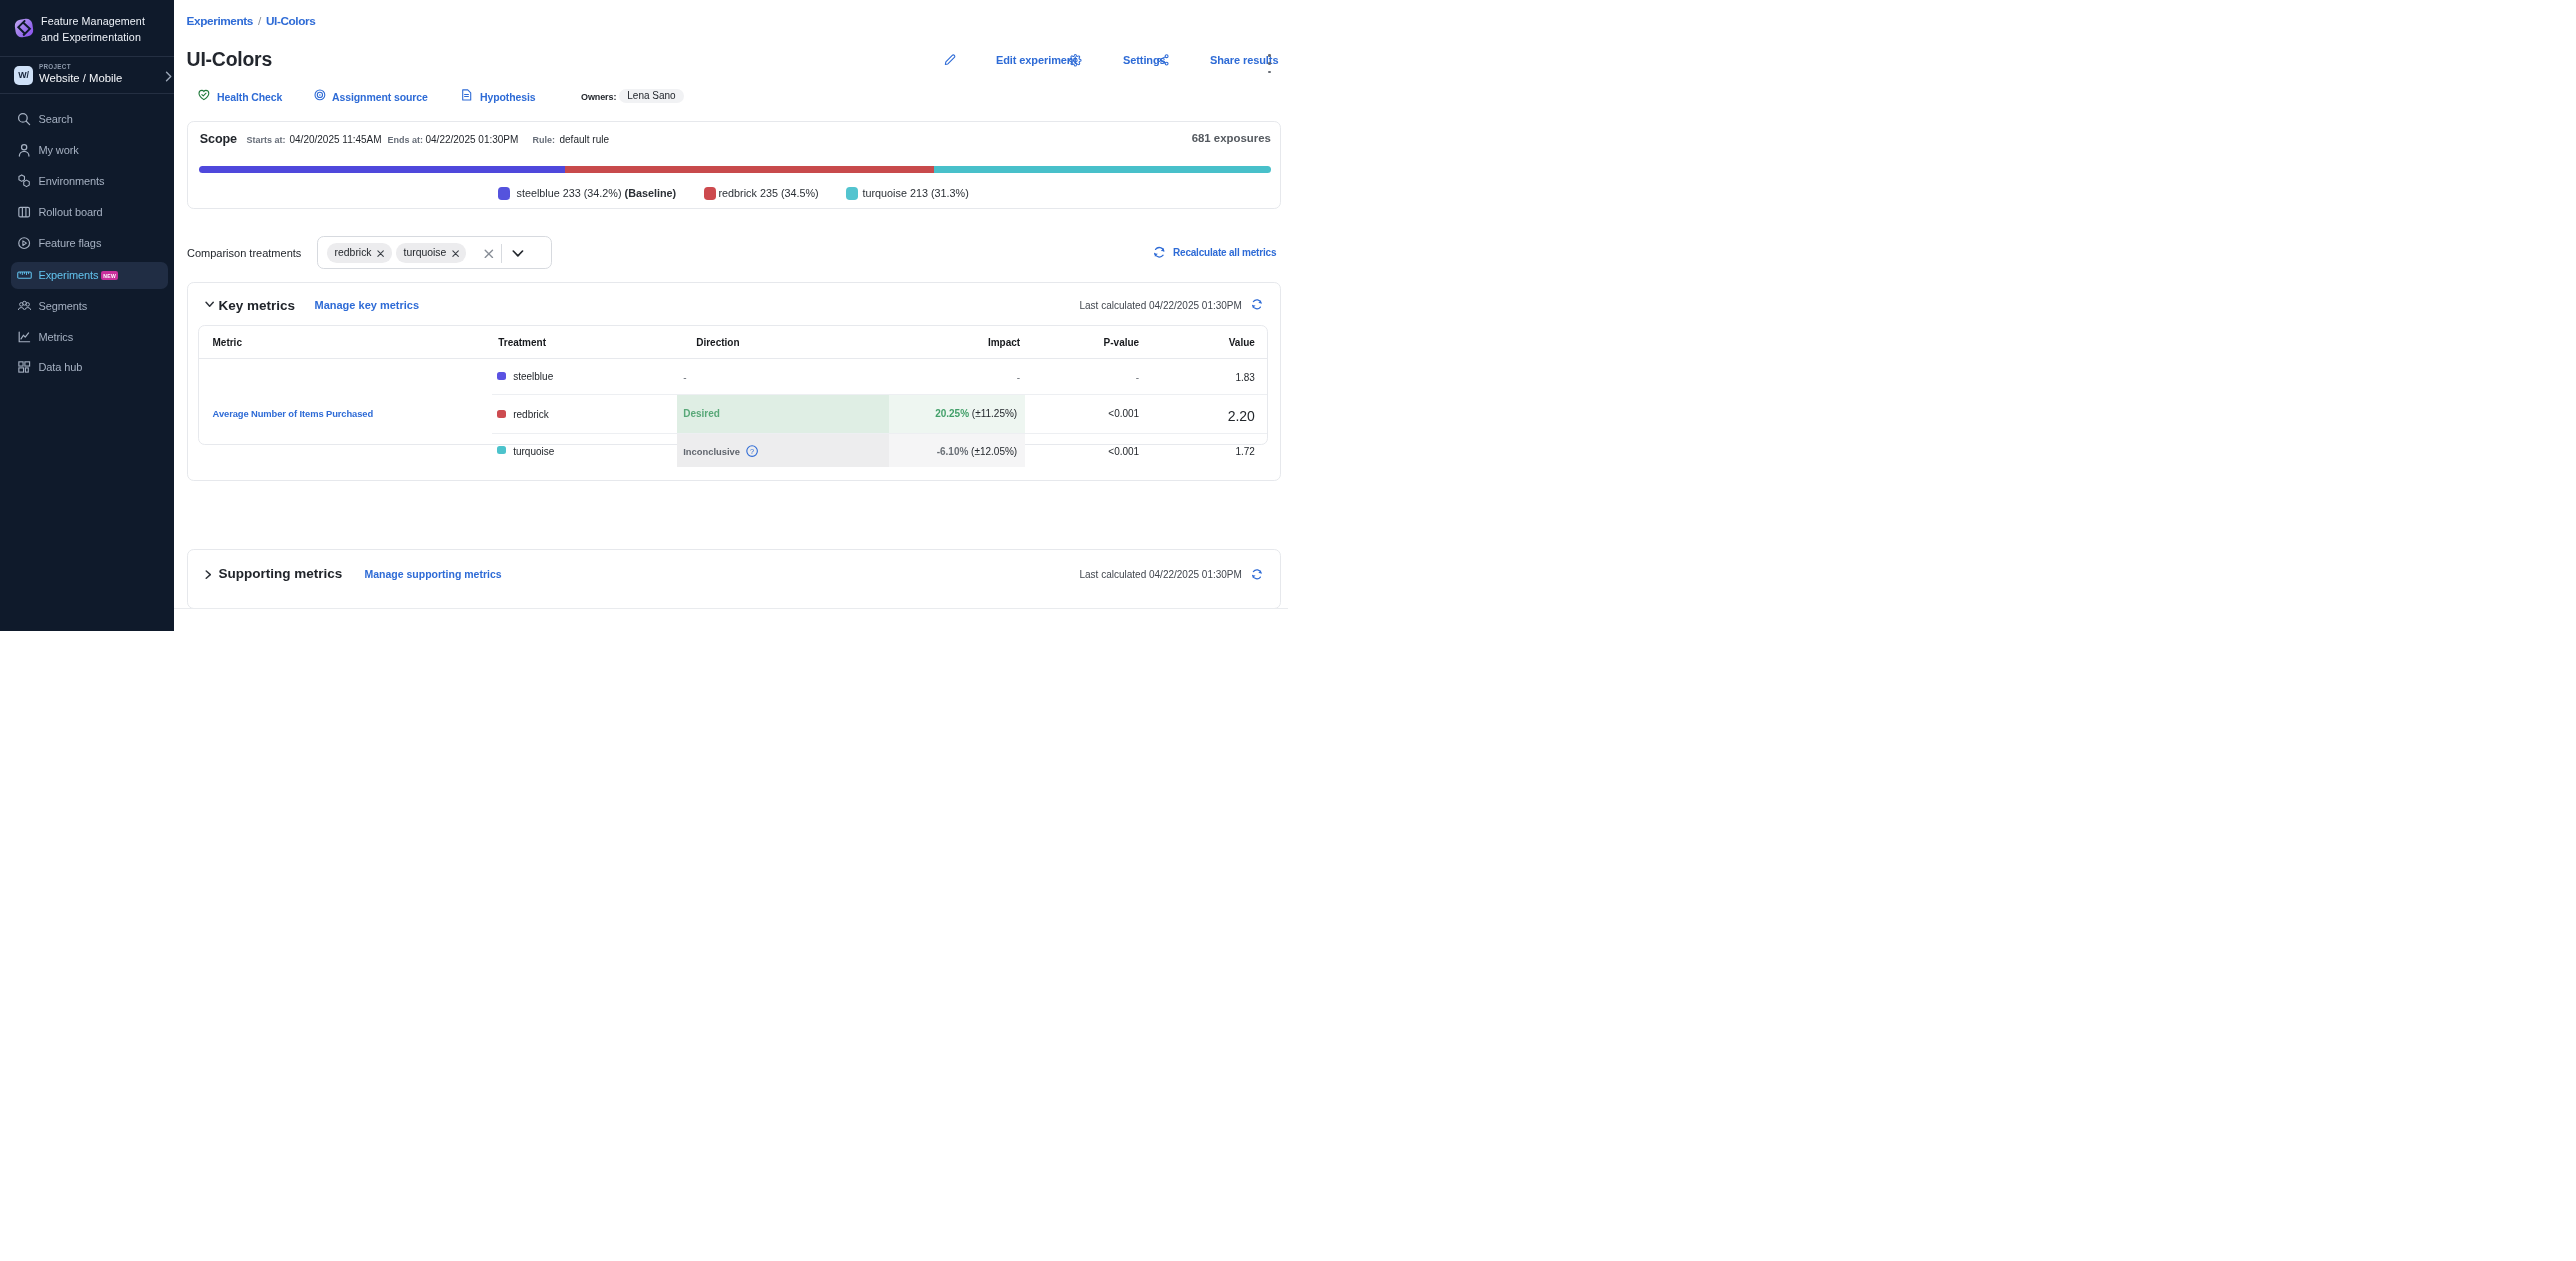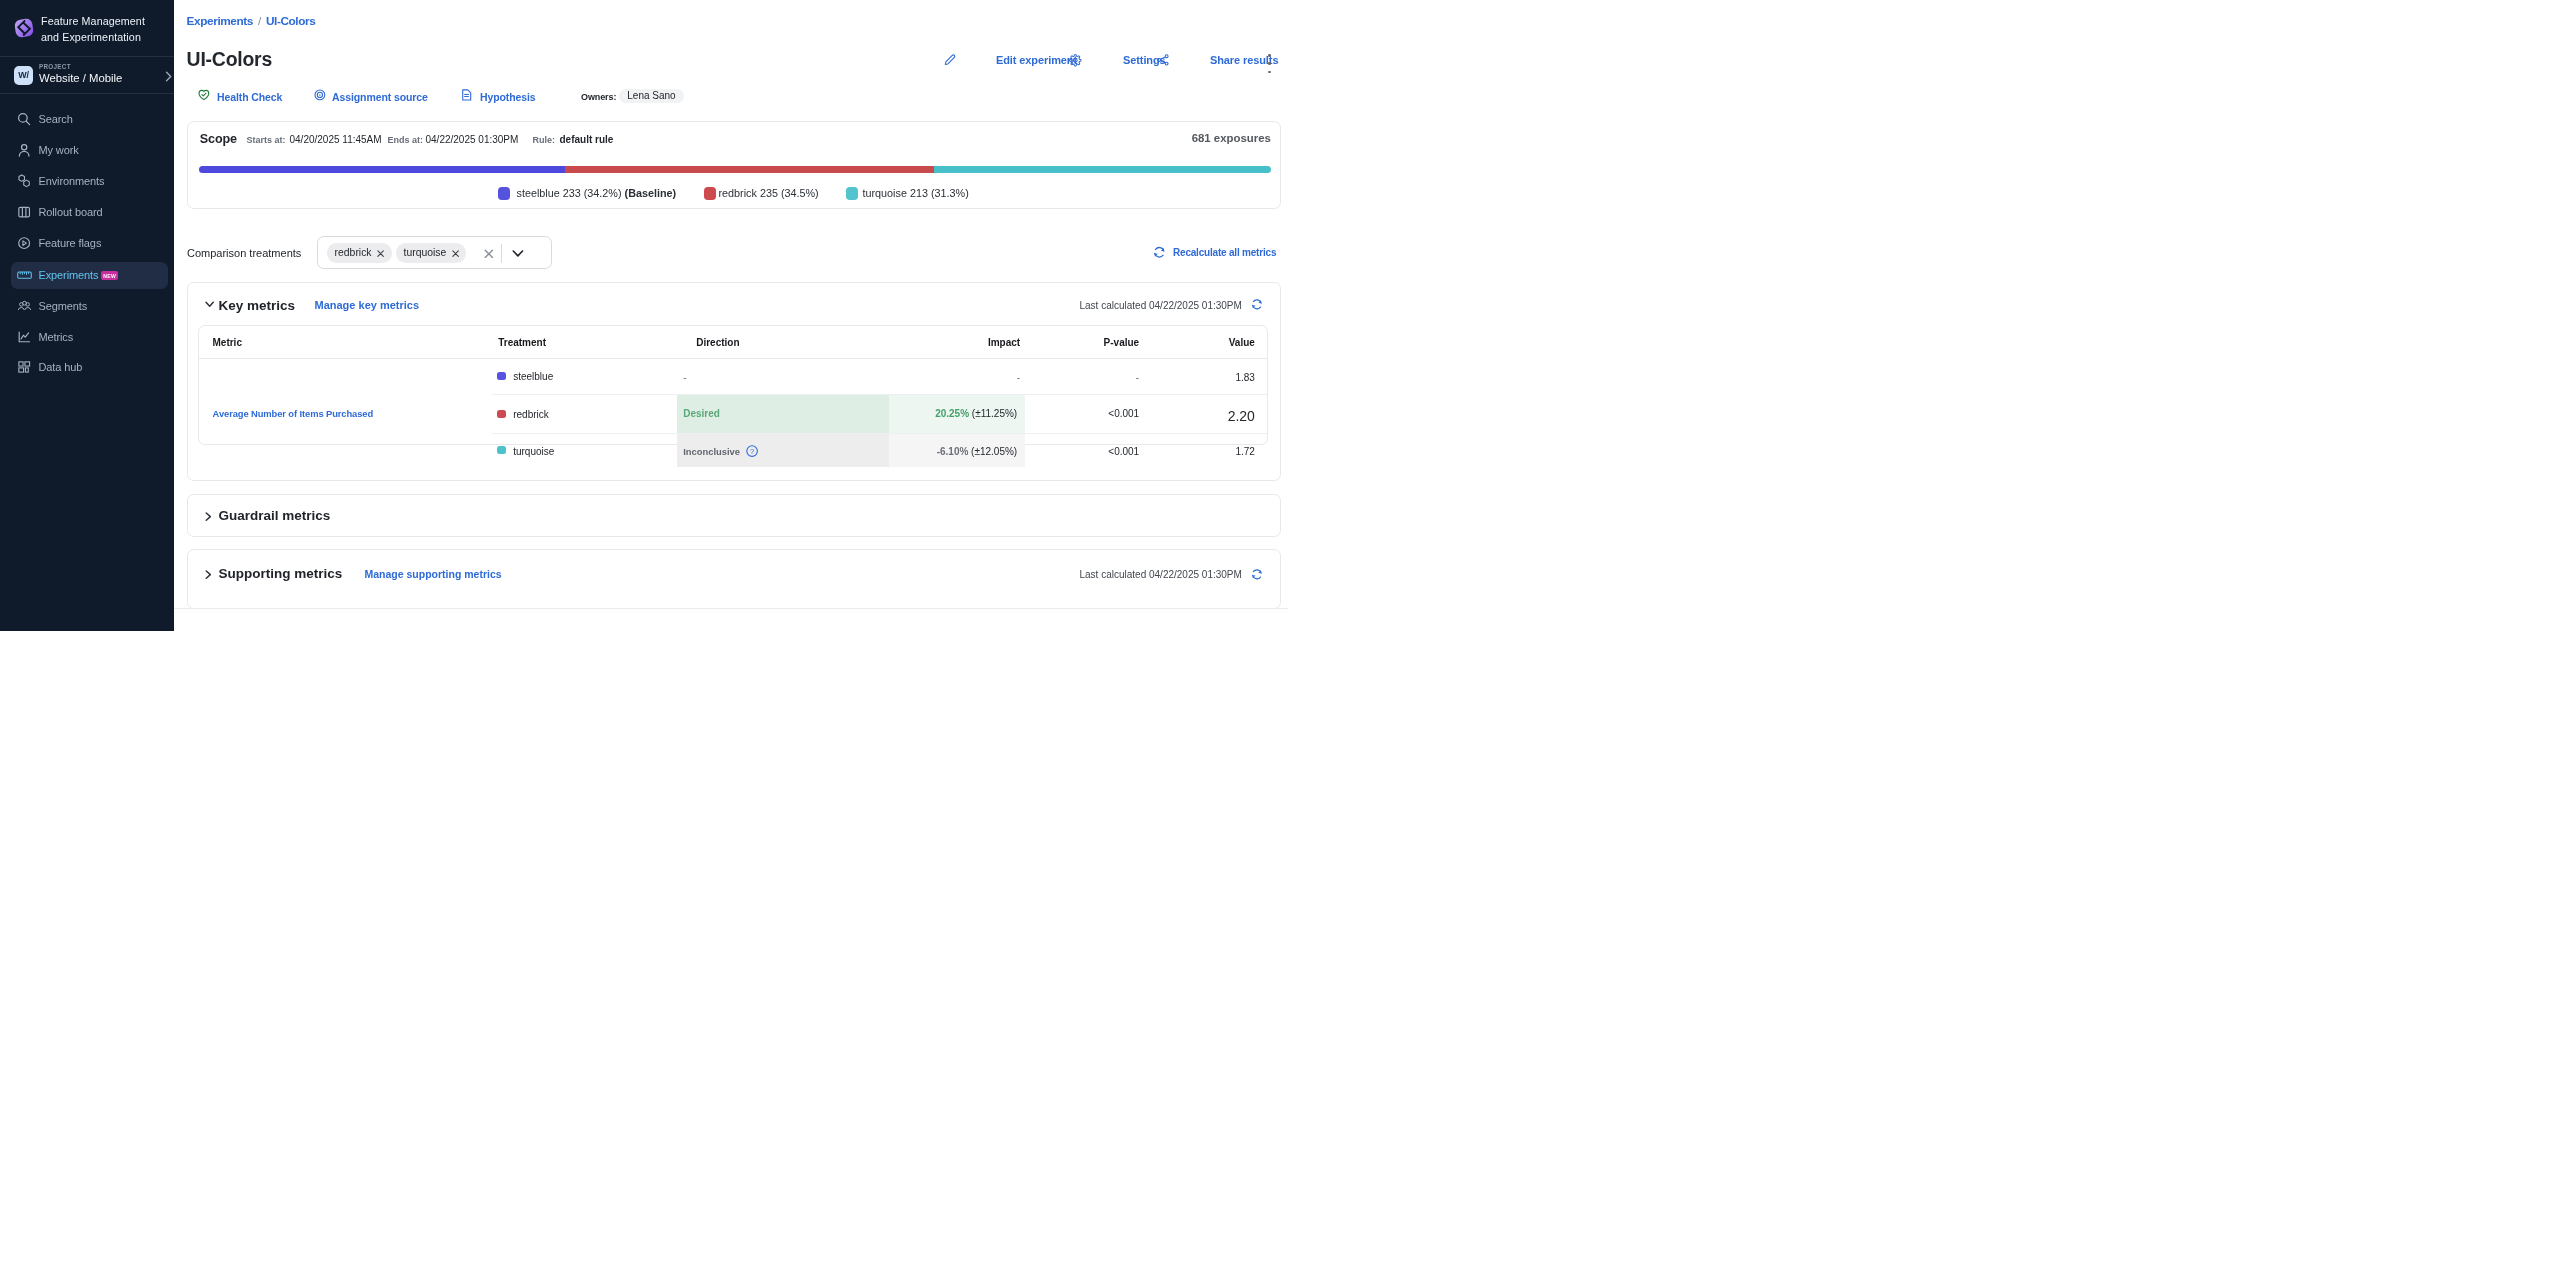--- a/index.html
+++ b/index.html
@@ -194,21 +194,21 @@
     <div style="width:2.7px;height:2.7px;border-radius:50%;background:#666b73;position:absolute;top:16.7px"></div>
   </div>
 
   <div class="card" id="scope">
     <div class="abs" style="left:12.2px;top:9.5px;font-size:12.6px;font-weight:bold;color:#22262c;letter-spacing:-0.1px;">Scope</div>
     <div class="abs slab" style="left:59px;">Starts at:</div>
     <div class="abs sval" style="left:102px;">04/20/2025 11:45AM</div>
     <div class="abs slab" style="left:200px;">Ends at:</div>
     <div class="abs sval" style="left:238px;">04/22/2025 01:30PM</div>
     <div class="abs slab" style="left:345px;">Rule:</div>
-    <div class="abs sval" style="left:372px;font-weight:bold;">default rule</div>
+    <div class="abs sval" style="left:372px;">default rule</div>
     <div class="abs" style="right:8.7px;top:10.4px;font-size:11.4px;font-weight:bold;color:#54595f;padding-left:34px;">681 exposures</div>
 
     <div class="abs" style="left:11.3px;top:44px;width:1072px;height:7px;">
       <div class="abs" style="left:0;width:366px;height:7px;background:#4f48dc;border-radius:3.5px 0 0 3.5px;"></div>
       <div class="abs" style="left:366px;width:369px;height:7px;background:#c84a4c;"></div>
       <div class="abs" style="left:735px;right:0;height:7px;background:#48c0ca;border-radius:0 3.5px 3.5px 0;"></div>
     </div>
 
     <div class="abs" style="left:310px;top:65px;width:12.6px;height:12.6px;border-radius:3.8px;background:#5553dd;"></div>
     <div class="abs" style="left:329px;top:65px;font-size:10.8px;color:#2b3036;white-space:nowrap;">steelblue 233 (34.2%) <b>(Baseline)</b></div>
@@ -295,26 +295,20 @@
             <circle cx="7.25" cy="7.25" r="6.3" stroke="#2e6bd6" stroke-width="1.3" fill="none"></circle>
             <text x="7.25" y="10.3" text-anchor="middle" font-size="8.8" fill="#2e6bd6" font-family="Liberation Sans">?</text>
           </svg>
         <div class="abs" style="right:250px;top:12px;font-size:10px;color:#23272c;white-space:nowrap;"><span style="font-weight:bold;color:#6a7077">-6.10%</span> (±12.05%)</div>
         <div class="abs" style="right:128px;top:12px;font-size:10px;color:#23272c;">&lt;0.001</div>
         <div class="abs" style="right:12.3px;top:12px;font-size:10px;color:#23272c;">1.72</div>
       </div>
     </div>
   </div>
 
-  <div class="card" id="guard">
-    <svg class="abs" style="left:17px;top:17px" width="6.7" height="9.3" viewBox="0 0 8 11">
-        <path d="M1.5 1.2 L6.4 5.5 L1.5 9.8" class="chev"></path>
-      </svg>
-    <div class="abs sech" style="left:31px;top:13px;">Guardrail metrics</div>
-  </div>
 
   <div class="card" id="supp">
     <svg class="abs" style="left:17px;top:20px" width="6.7" height="9.3" viewBox="0 0 8 11">
         <path d="M1.5 1.2 L6.4 5.5 L1.5 9.8" class="chev"></path>
       </svg>
     <div class="abs sech" style="left:31px;top:16.4px;">Supporting metrics</div>
     <div class="abs blue" style="left:177px;top:18px;font-size:10.5px;font-weight:bold;">Manage supporting metrics</div>
     <div class="abs" style="left:892px;top:18.5px;font-size:10px;color:#41464e;white-space:nowrap;">Last calculated 04/22/2025 01:30PM</div>
     <svg class="abs" style="right:17px;top:17.7px" width="11.8" height="12.6" viewBox="0 0 16 16">
         <path d="M13.8 6.5 A6 6 0 0 0 3.2 4.3 M2.2 9.5 A6 6 0 0 0 12.8 11.7" stroke="#2e6bd6" stroke-width="1.6" fill="none" stroke-linecap="round"></path>

